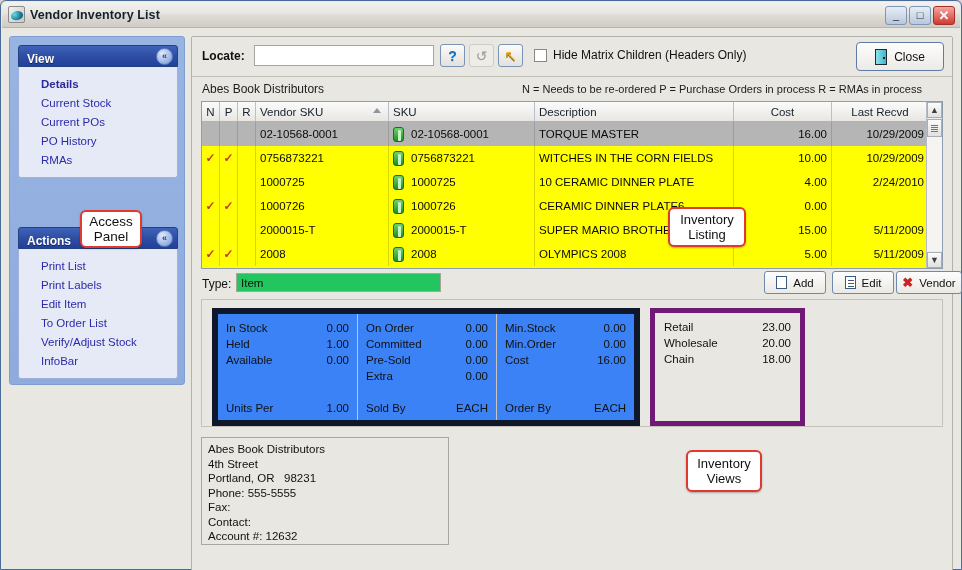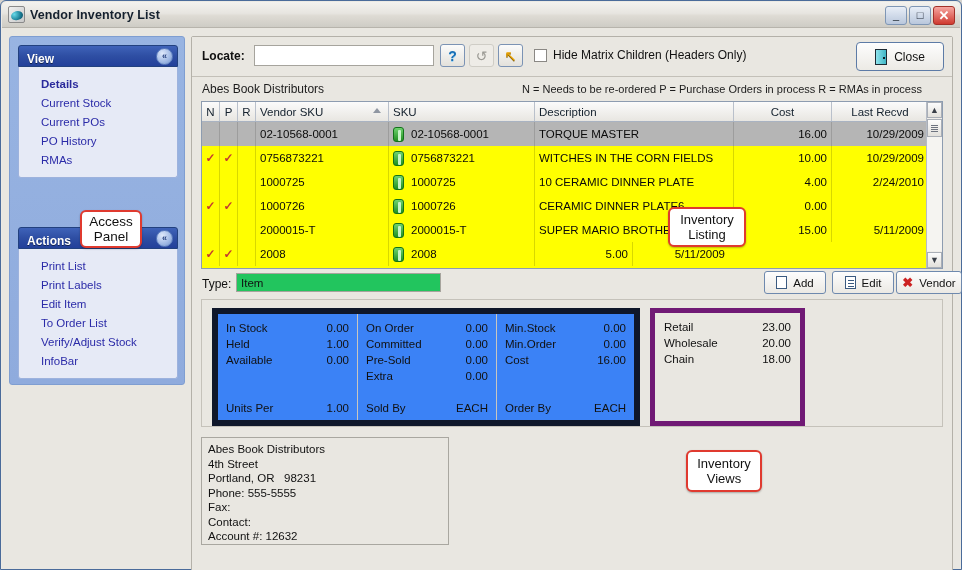--- a/index.html
+++ b/index.html
@@ -440,20 +440,21 @@
                 <span class="tick">✓</span>
               </div>
             <div class="gc ctr" style="width:18px;">
                 <span class="tick"></span>
               </div>
             <div class="gc" style="width:133px;">2008</div>
             <div class="gc" style="width:146px;gap:7px;">
                 <span class="skuicon"></span>
                 <span>2008</span>
               </div>
+            <div class="gc" style="width:199px;">OLYMPICS 2008</div>
             <div class="gc num" style="width:98px;">5.00</div>
             <div class="gc num" style="width:96px;border-right:none;">5/11/2009</div>
           </div>
 
         </div>
 
         <div id="vscroll">
           <div class="sbtn" id="sb-up">▲</div>
           <div id="sb-track"></div>
           <div id="sb-thumb">

